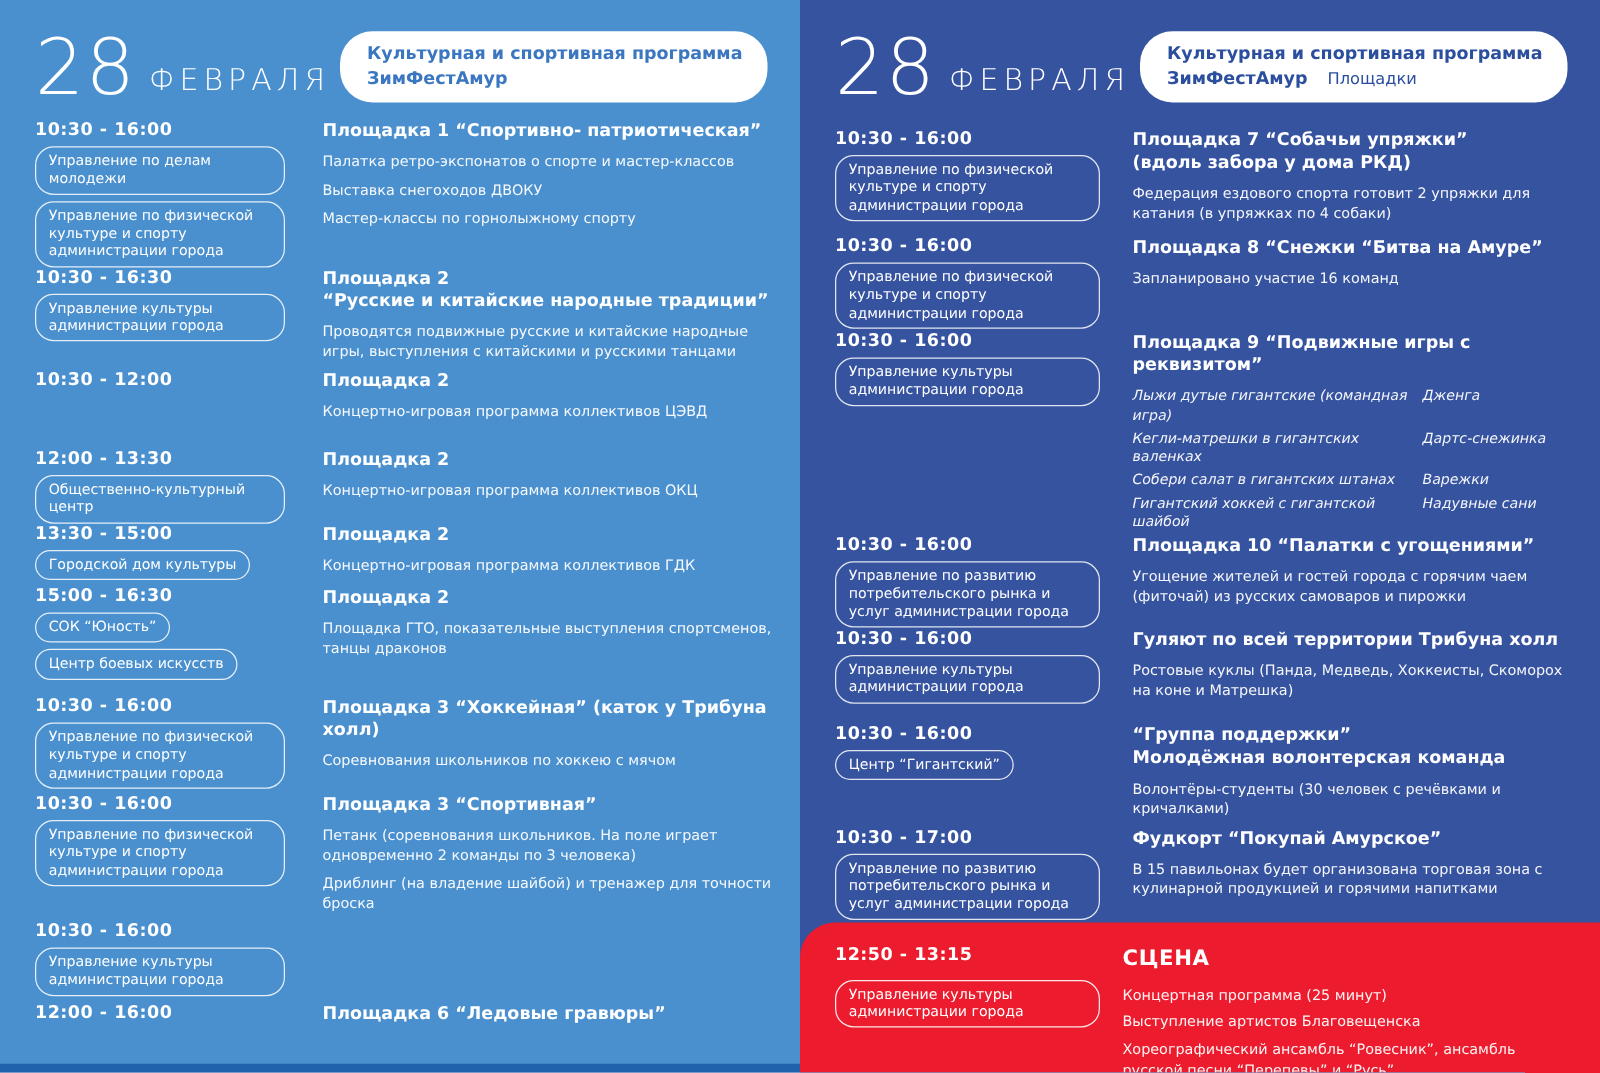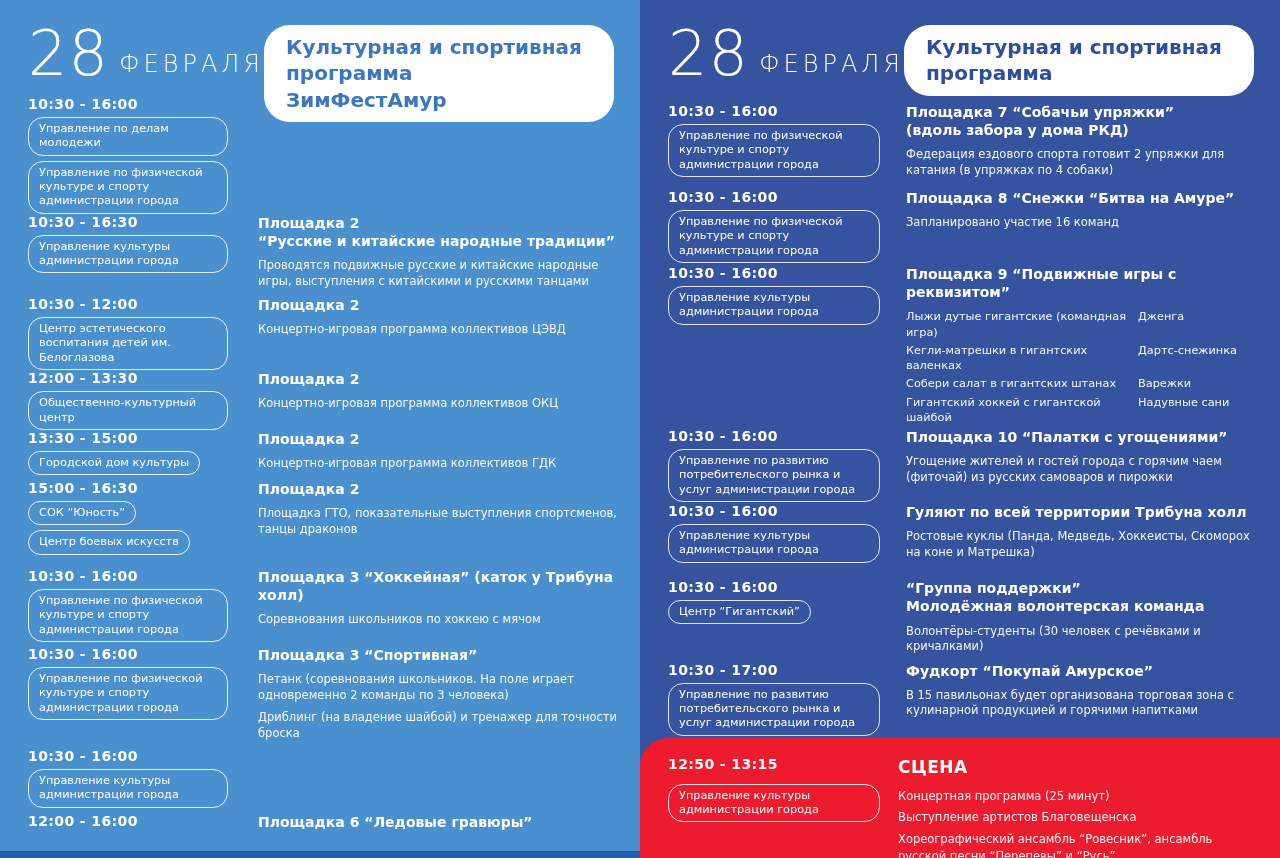--- a/index.html
+++ b/index.html
@@ -10,42 +10,42 @@
   }
   .panel{width:644px;height:858px;position:relative;overflow:hidden;box-sizing:border-box;display:flex;flex-direction:column;}
   .p-left{background:var(--left-bg,#4a90cf);}
   .p-right{background:var(--right-bg,#36539f);}
 
   .panel-header{height:96px;box-sizing:border-box;padding:25px 26px 0 28px;display:flex;align-items:flex-start;flex:none;}
   .date{display:flex;align-items:flex-end;}
   .day{font-size:62px;line-height:.92;font-weight:300;letter-spacing:1px;}
   .month{font-size:24px;letter-spacing:4px;margin-left:10px;padding-bottom:4px;font-weight:300;}
   .pill{margin-left:auto;background:var(--pill-bg,#fff);border-radius:26px;padding:9px 20px 9px 22px;min-width:330px;max-width:352px;box-sizing:border-box;}
-  .pill-l1,.pill-brand{font-size:20px;font-weight:bold;line-height:1.32;}
+  .pill-l1,.pill-brand{font-size:14px;font-weight:bold;line-height:1.32;}
   .p-left .pill{color:var(--accent-left,#3b76c0);}
   .p-right .pill{color:var(--accent-right,#2b4f9e);}
   .pill-tag{font-size:13px;font-weight:normal;margin-left:16px;}
 
   .rows{padding:0 16px 0 28px;flex:none;}
   .p-right .rows{padding-top:7px;}
   .row{display:flex;}
   .col-time{flex:none;}
   .p-left .col-time{width:230px;}
   .p-right .col-time{width:238px;}
   .col-info{flex:1;min-width:0;padding-right:2px;}
   .time{font-size:14px;font-weight:bold;letter-spacing:.4px;margin-bottom:4px;}
   .dept{
     border:1.5px solid rgba(255,255,255,.85);border-radius:15px;
     padding:4px 10px;font-size:11.3px;line-height:1.27;
     width:fit-content;max-width:200px;margin-top:5px;box-sizing:border-box;
   }
   .p-right .dept{max-width:212px;}
   .vtitle{font-size:14px;font-weight:bold;line-height:1.3;margin:0 0 8px 0;}
   .item{font-size:11.5px;line-height:1.35;margin:0 0 7px 0;color:rgba(255,255,255,.95);}
-  .pairs{margin-top:2px;}
+  .pairs{margin-top:2px;font-style:italic;}
   .pair-row{display:flex;margin-bottom:3px;}
   .pa{flex:none;width:232px;font-size:11.3px;line-height:1.35;color:rgba(255,255,255,.95);}
   .pb{flex:1;font-size:11.3px;line-height:1.35;color:rgba(255,255,255,.95);}
 
   .stage{margin-top:auto;background:var(--stage-bg,#ec1b2d);border-top-left-radius:28px;padding:18px 16px 0 28px;flex:1;}
   .stage .row{display:flex;}
   .stage .col-time{width:230px;}
   .stage .dept{margin-top:12px;border-color:rgba(255,255,255,.9);}
   .stage .vtitle{font-size:17px;letter-spacing:.5px;margin-bottom:10px;}
   .stage .item{margin-bottom:5px;line-height:1.45;}
@@ -68,38 +68,45 @@
       </div>
     </div>
   </div>
   <div class="rows" id="left-rows">
       <div class="row" style="min-height: 106px;">
         <div class="col-time">
           <div class="time">10:30 - 16:00</div>
           <div class="dept">Управление по делам молодежи</div>
           <div class="dept">Управление по физической культуре и спорту администрации города</div>
         </div>
+        <div class="col-info">
+          <div class="vtitle">
+            <div>Площадка 1 “Спортивно- патриотическая”</div>
+          </div>
+          <p class="item">Палатка ретро-экспонатов о спорте и мастер-классов</p>
+          <p class="item">Выставка снегоходов ДВОКУ</p>
+          <p class="item">Мастер-классы по горнолыжному спорту</p>
+        </div>
       </div>
       <div class="row" style="min-height: 76px;">
         <div class="col-time">
           <div class="time">10:30 - 16:30</div>
           <div class="dept">Управление культуры администрации города</div>
         </div>
         <div class="col-info">
           <div class="vtitle">
             <div>Площадка 2</div>
             <div>“Русские и китайские народные традиции”</div>
           </div>
           <p class="item">Проводятся подвижные русские и китайские народные игры, выступления с китайскими и русскими танцами</p>
         </div>
       </div>
       <div class="row" style="min-height: 63px;">
         <div class="col-time">
           <div class="time">10:30 - 12:00</div>
-          <div class="dept">Центр эстетического воспитания детей им. Белоглазова</div>
         </div>
         <div class="col-info">
           <div class="vtitle">
             <div>Площадка 2</div>
           </div>
           <p class="item">Концертно-игровая программа коллективов ЦЭВД</p>
         </div>
       </div>
       <div class="row" style="min-height: 50px;">
         <div class="col-time">
@@ -184,20 +191,23 @@
 </div>
 
 <div class="panel p-right">
   <div class="panel-header">
     <div class="date">
       <span class="day">28</span>
       <span class="month">ФЕВРАЛЯ</span>
     </div>
     <div class="pill">
       <div class="pill-l1">Культурная и спортивная программа</div>
+      <div>
+        <span class="pill-brand">ЗимФестАмур</span><span class="pill-tag">Площадки</span>
+      </div>
     </div>
   </div>
   <div class="rows" id="right-rows">
       <div class="row" style="min-height: 86px;">
         <div class="col-time">
           <div class="time">10:30 - 16:00</div>
           <div class="dept">Управление по физической культуре и спорту администрации города</div>
         </div>
         <div class="col-info">
           <div class="vtitle">

